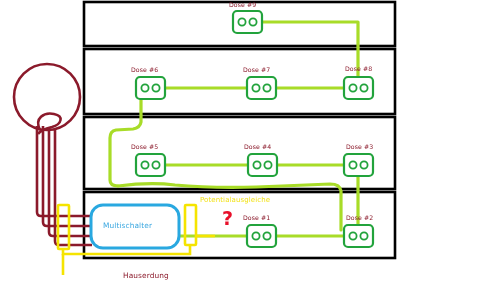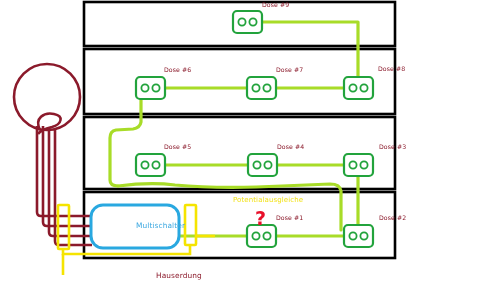--- a/index.html
+++ b/index.html
@@ -23,21 +23,20 @@
     left: 0;
     top: 0;
     width: 500px;
     height: 281px;
   }
   .lbl {
     position: absolute;
     white-space: nowrap;
     line-height: 1;
     pointer-events: none;
-    margin-left: 33px;
   }
   .lbl-dose {
     font-size: 6.2px;
     color: #8b1a2b;
     letter-spacing: 0.1px;
   }
   .lbl-pa {
     font-size: 7px;
     color: #f2e21a;
     letter-spacing: 0.1px;

